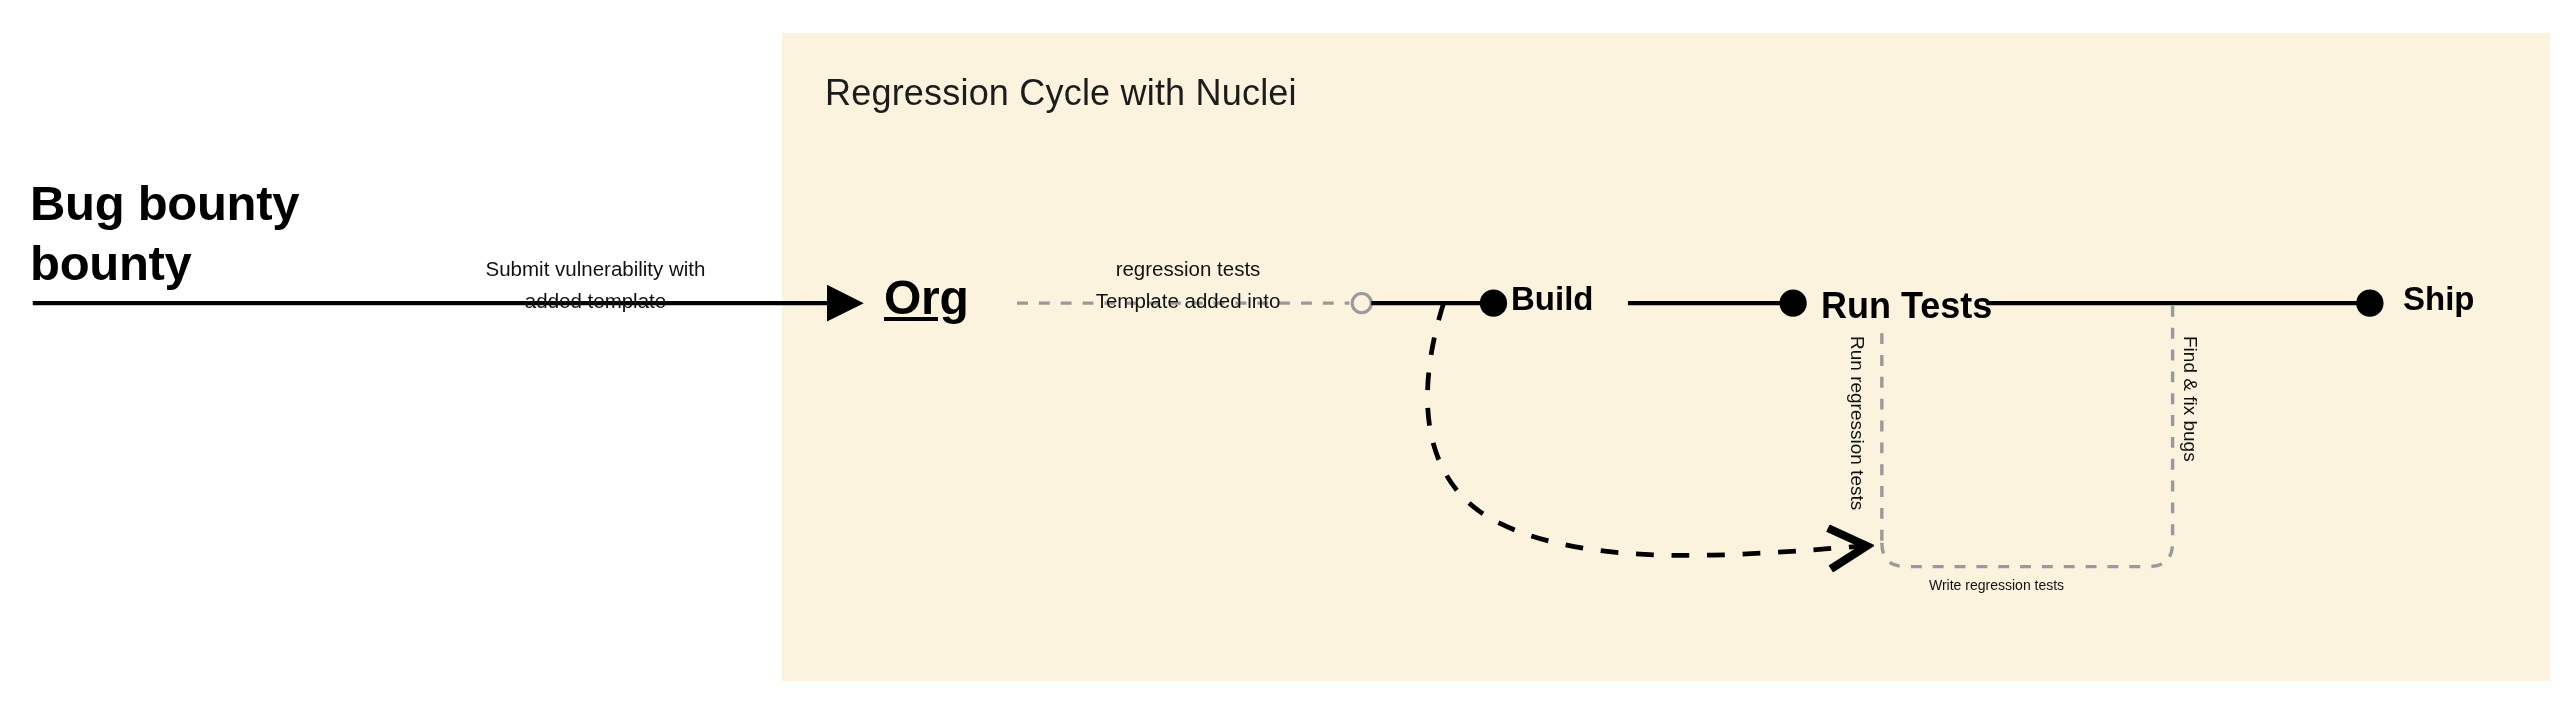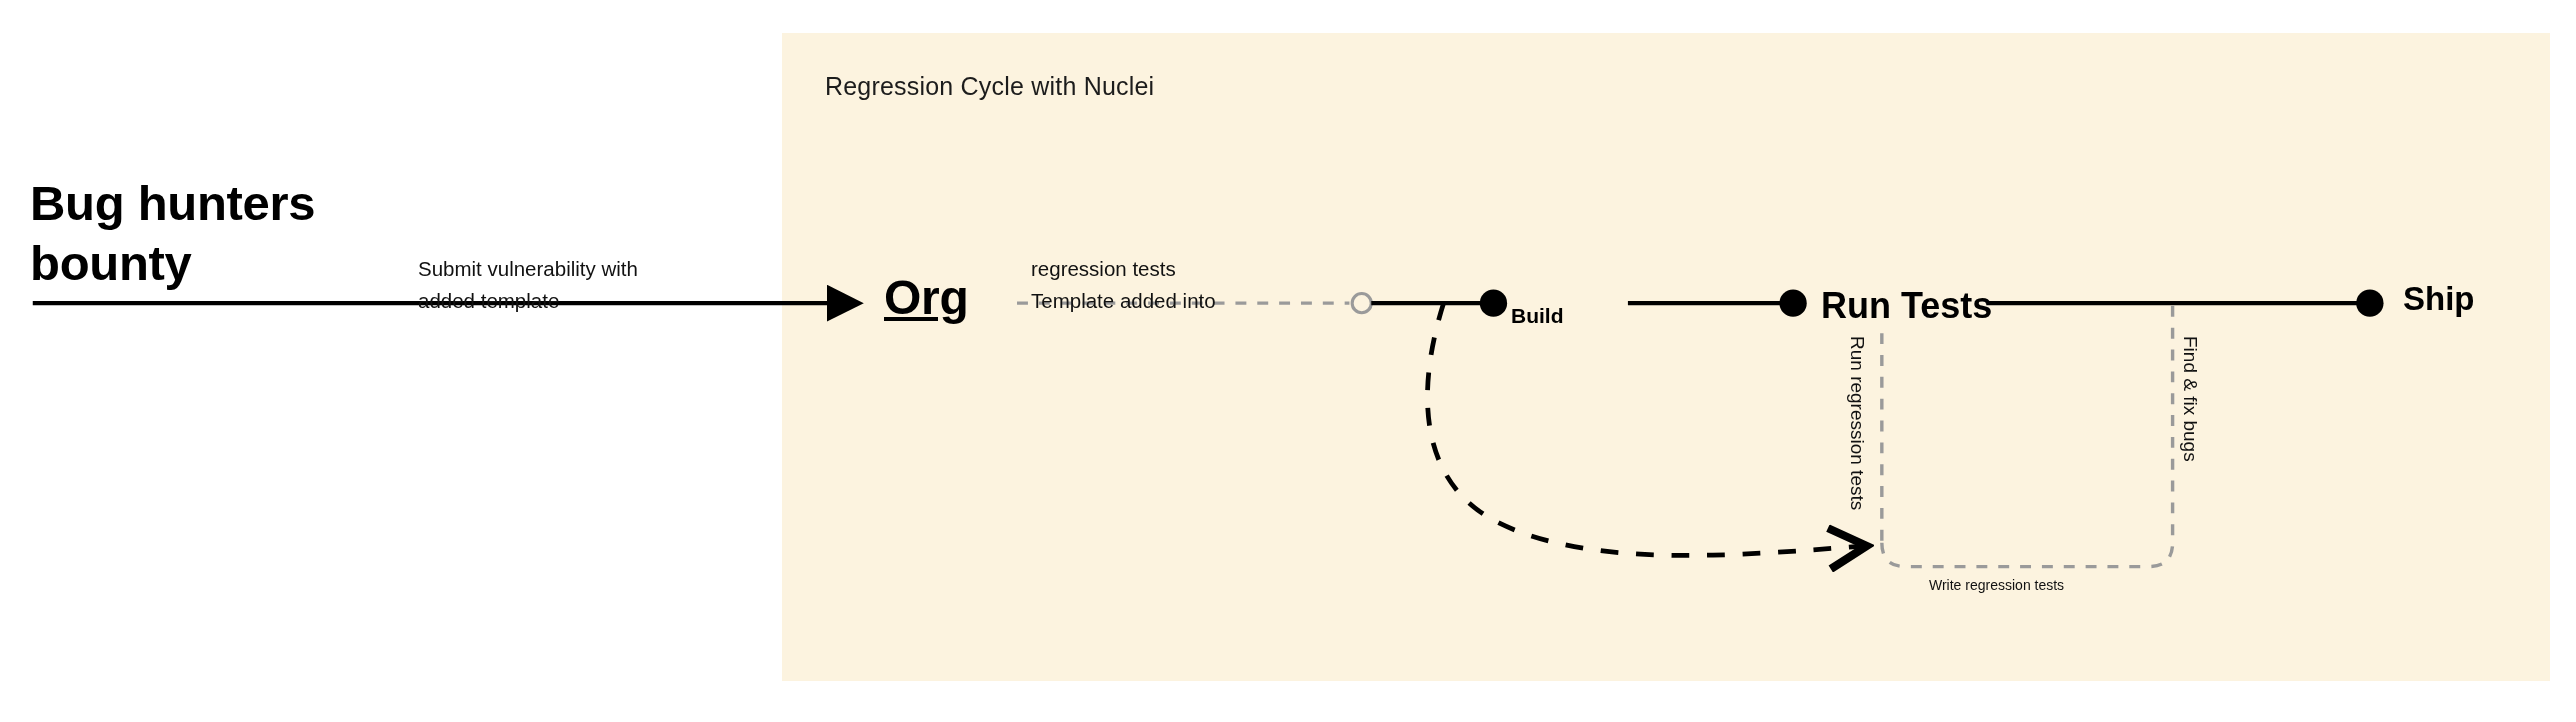--- a/index.html
+++ b/index.html
@@ -27,21 +27,21 @@
     left: 782px;
     top: 33px;
     width: 1768px;
     height: 648px;
     background: #fcf3df;
   }
   .panel-title {
     position: absolute;
     left: 825px;
     top: 72px;
-    font-size: 25px;
+    font-size: 36px;
     font-weight: 400;
     color: #1c1c1c;
     letter-spacing: 0.2px;
     white-space: nowrap;
   }
   .actor-label {
     position: absolute;
     left: 30px;
     top: 174px;
     width: 369px;
@@ -51,20 +51,21 @@
     color: #000000;
     letter-spacing: -0.3px;
   }
   .edge-label {
     position: absolute;
     font-size: 20.5px;
     font-weight: 400;
     color: #111111;
     line-height: 1.55;
     white-space: nowrap;
+    text-align: center;
   }
   .edge-label.submit {
     left: 418px;
     top: 253px;
     width: 355px;
     white-space: normal;
   }
   .edge-label.template {
     left: 1031px;
     top: 253px;
@@ -80,22 +81,21 @@
   .node-label.org {
     left: 884px;
     top: 270px;
     font-size: 48px;
     letter-spacing: -0.3px;
     text-decoration: underline;
   }
   .node-label.build {
     left: 1511px;
     top: 280px;
-    font-size: 21px;
-    margin-top: 24px;
+    font-size: 33px;
   }
   .node-label.runtests {
     left: 1821px;
     top: 285px;
     font-size: 36px;
   }
   .node-label.ship {
     left: 2403px;
     top: 280px;
     font-size: 33px;
@@ -165,21 +165,21 @@
     <path d="M 2115 444 C 2078 560, 2072 700, 2190 763 C 2330 836, 2560 812, 2730 800" fill="none" stroke="#000000" stroke-width="7" stroke-dasharray="26 26" stroke-linecap="butt" marker-end="url(#arrow-open)"></path>
 
     <line x1="2757" y1="488" x2="2757" y2="795" stroke="#9a9a9a" stroke-width="5" stroke-dasharray="16 16"></line>
 
     <line x1="3183" y1="448" x2="3183" y2="795" stroke="#9a9a9a" stroke-width="5" stroke-dasharray="16 16"></line>
 
     <path d="M 2757 795 Q 2757 830, 2792 830 L 3148 830 Q 3183 830, 3183 795" fill="none" stroke="#9a9a9a" stroke-width="5" stroke-dasharray="16 16"></path>
   </svg>
 
   <div class="actor-label">
-    <div>Bug hunters</div>
+    <div>Bug bounty</div>
     <div>bounty</div>
   </div>
 
   <div class="panel-title">Regression Cycle with Nuclei</div>
 
   <div class="edge-label submit">
     <div>Submit vulnerability with</div>
     <div>added template</div>
   </div>
 

